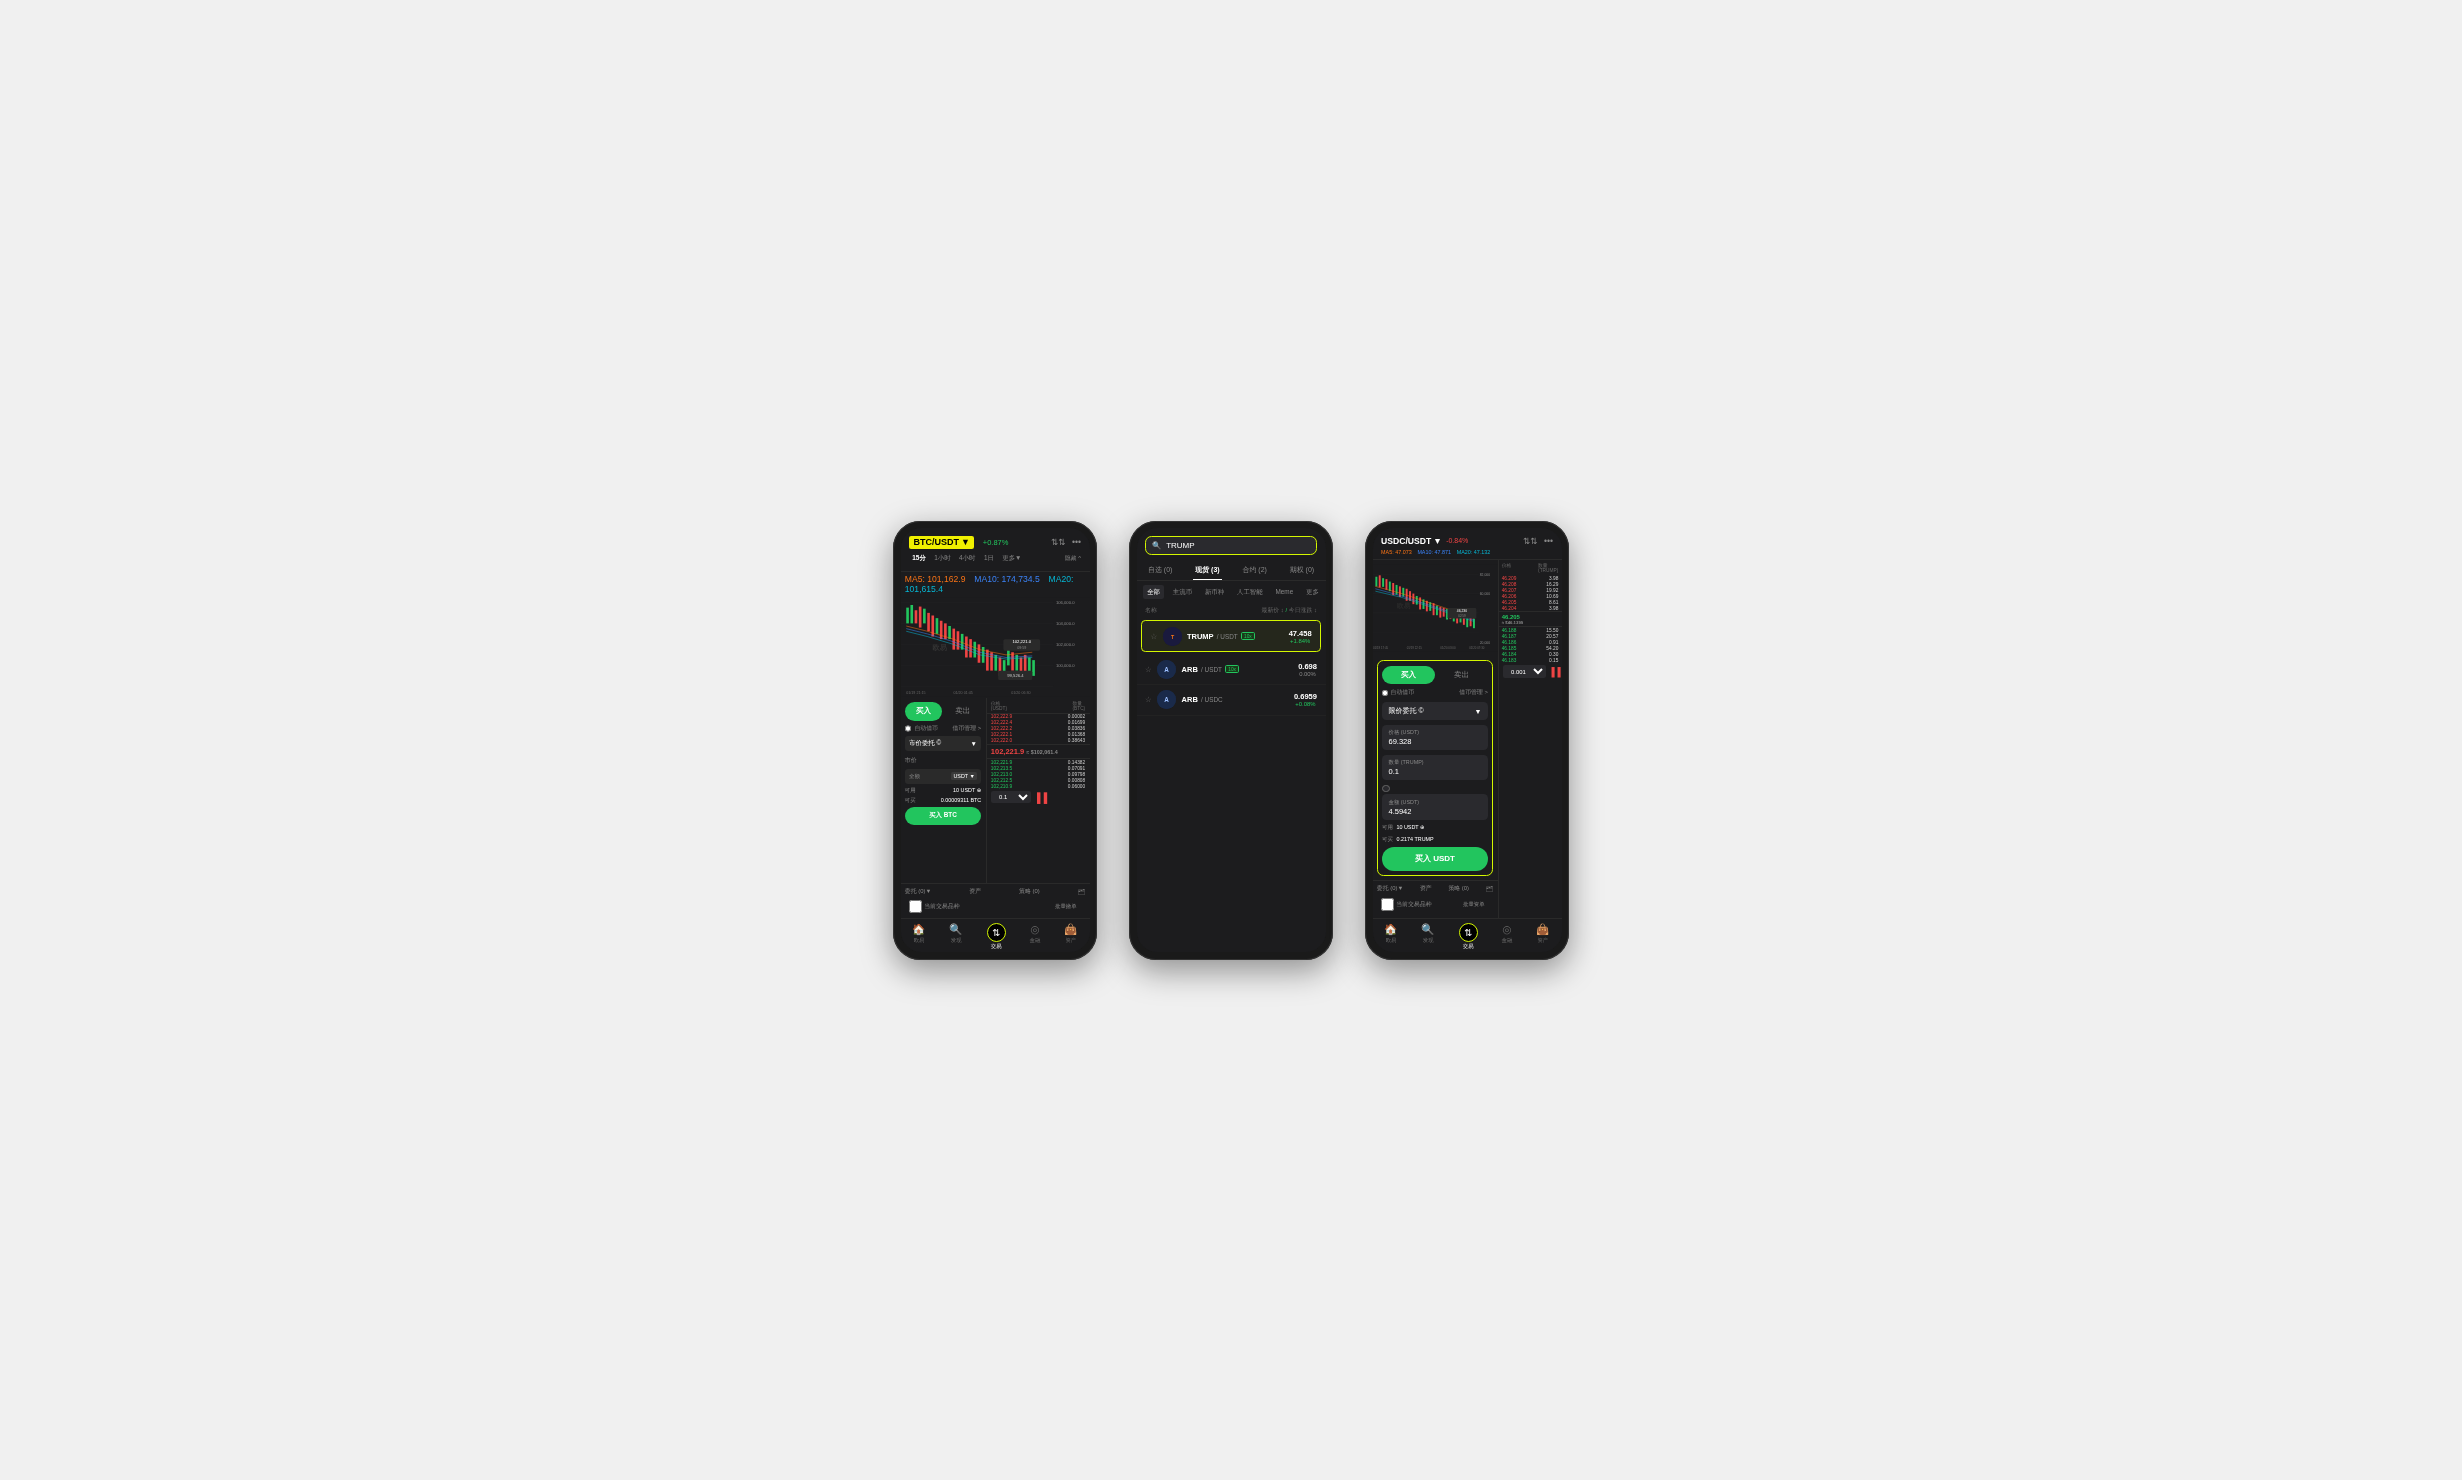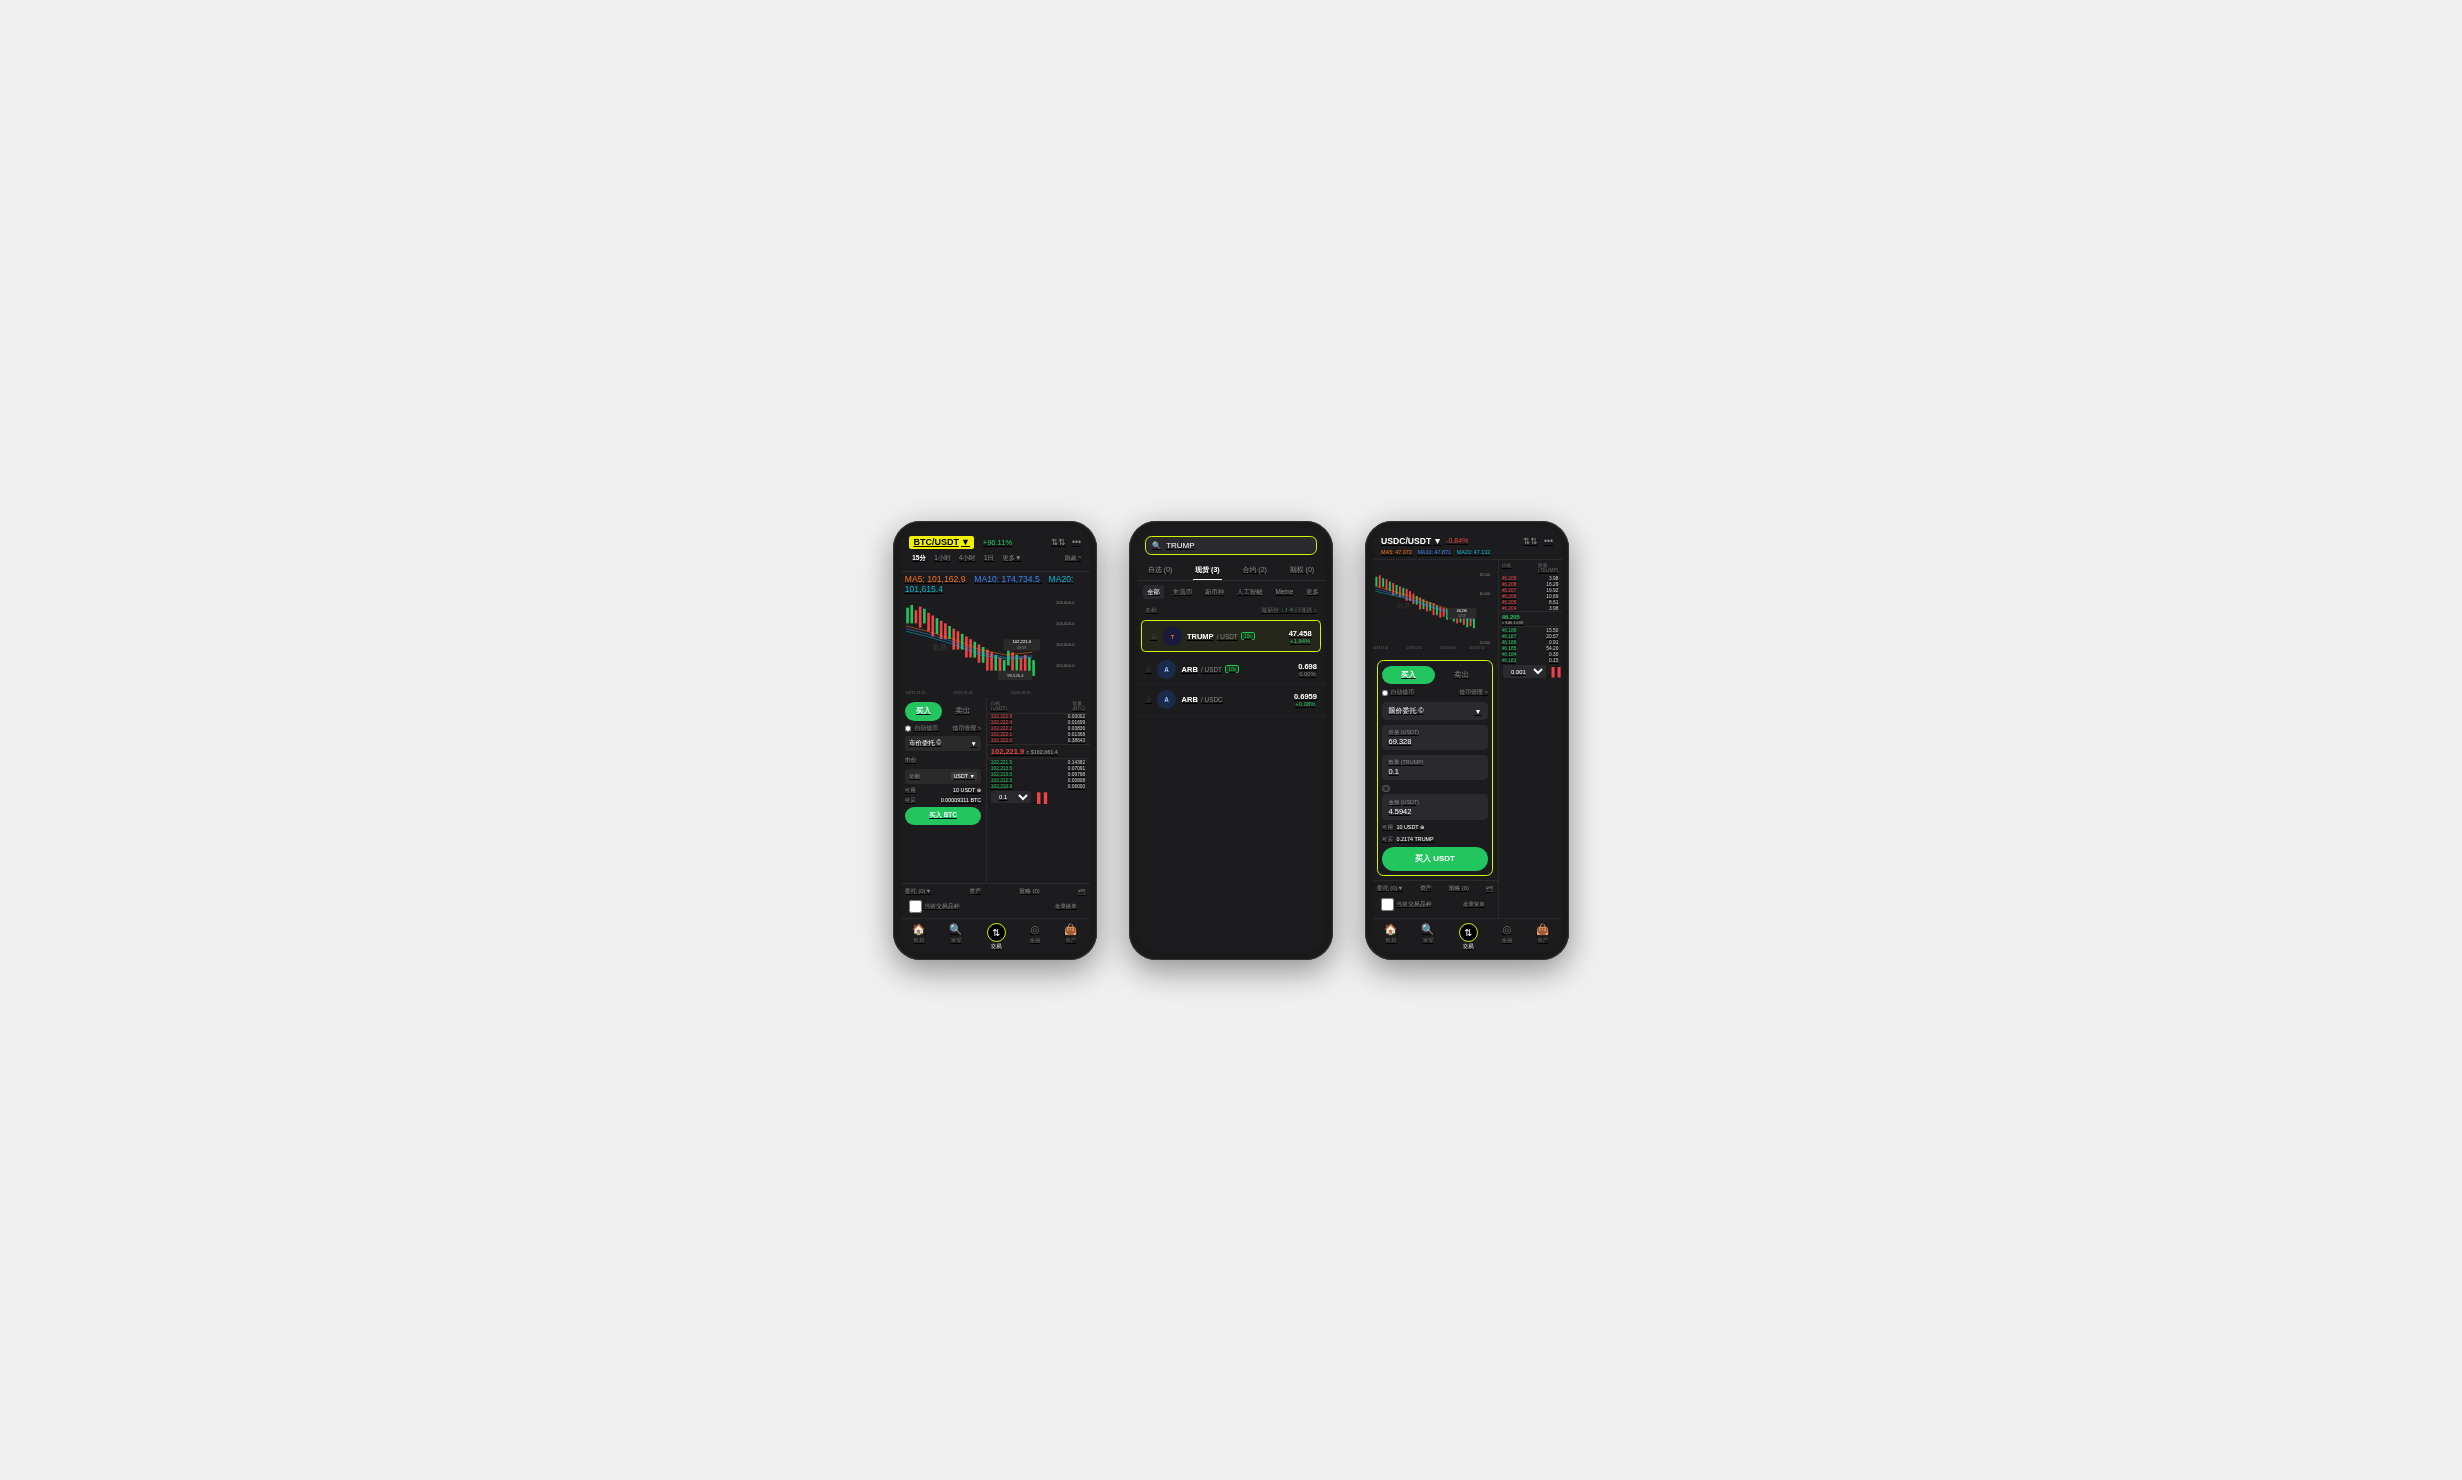--- a/index.html
+++ b/index.html
@@ -30,21 +30,20 @@
     }
     .phone-screen {
       width: 100%;
       height: 100%;
       background: #1c1c1e;
       border-radius: 20.4px;
       overflow: hidden;
       display: flex;
       flex-direction: column;
       position: relative;
-      text-decoration: underline;
     }
     
     .p1-header {
       background: #1c1c1e;
       padding: 7.5px 8.6px 4.3px;
       border-bottom: 0.5px solid #2a2a2a;
     }
     .p1-title-row {
       display: flex;
       align-items: center;
@@ -526,21 +525,21 @@
   <div class="phone">
     <div class="phone-screen">
 
       <div class="p1-header">
         <div class="p1-title-row">
           <div style="display:flex;align-items:center;gap:4.3px;">
             <div class="pair-name">
               <span>BTC/USDT</span>
               <span>▼</span>
             </div>
-            <span class="pair-change-green">+96.11%</span>
+            <span class="pair-change-green">+0.87%</span>
           </div>
           <div class="header-icons">
             <span class="icon-btn">⇅⇅</span>
             <span class="icon-btn">•••</span>
           </div>
         </div>
         <div class="time-tabs">
           <span class="time-tab active">15分</span>
           <span class="time-tab">1小时</span>
           <span class="time-tab">4小时</span>

